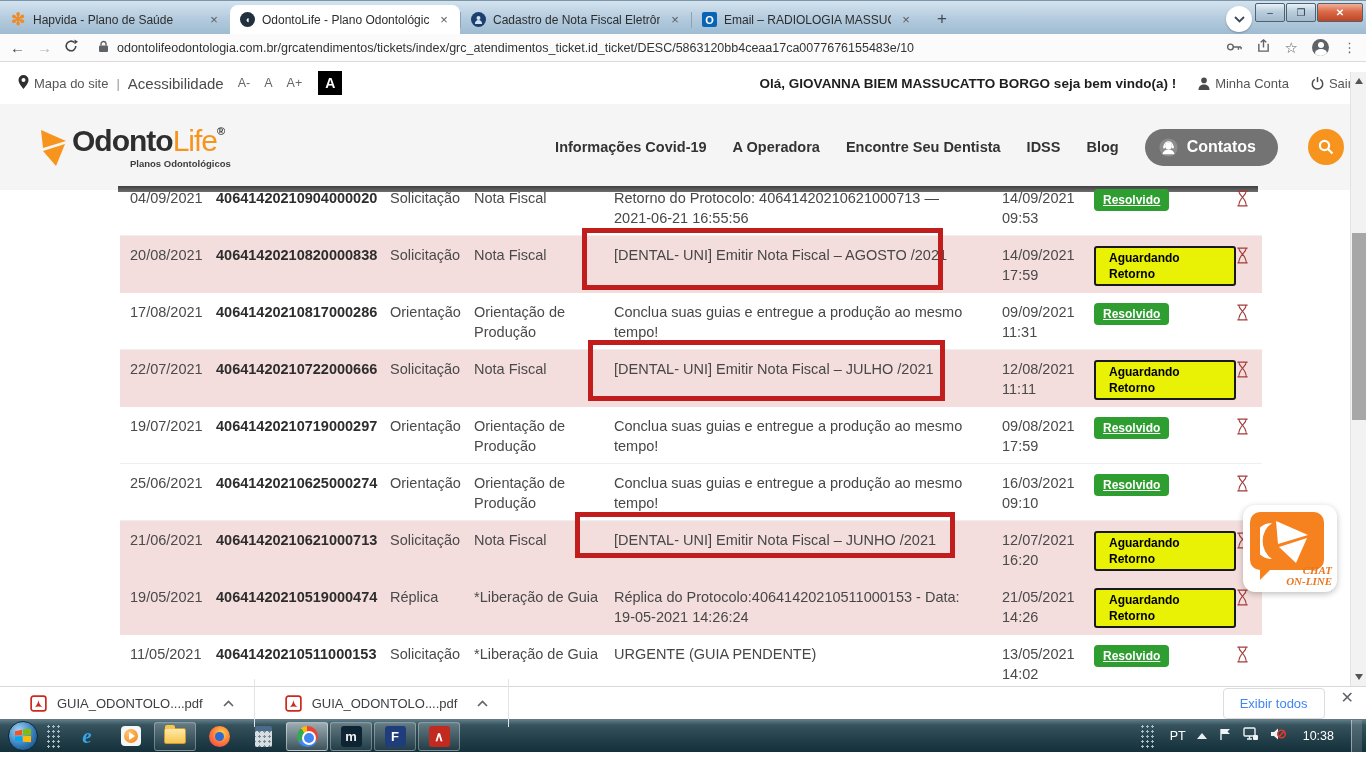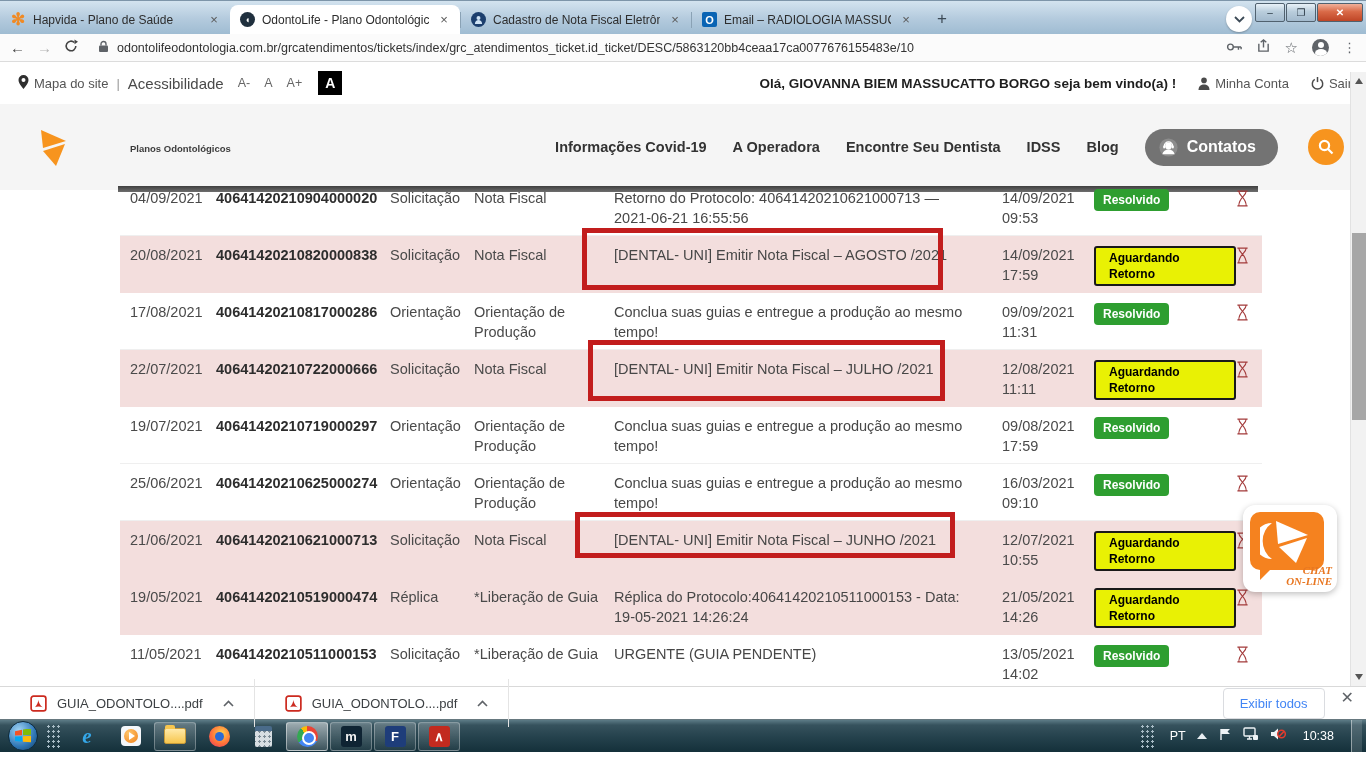--- a/index.html
+++ b/index.html
@@ -65,21 +65,21 @@
   .c { line-height:1.35; }
   .c.date  { width:86px; }
   .c.proto { width:174px; font-weight:bold; color:#2d2d2d; font-size:14.5px; }
   .c.type  { width:84px; }
   .c.cat   { width:140px; padding-right:14px; }
   .c.desc  { width:388px; padding-right:30px; color:#474747; }
   .c.upd   { width:92px; }
   .c.st    { width:142px; }
   .c.ic    { width:26px; padding-top:1px; }
   .badge { display:inline-block; font-size:12px; font-weight:bold; border-radius:4px; padding:3px 9px; }
-  .badge.green { background:#2e9e30; color:#fff; }
+  .badge.green { background:#2e9e30; color:#fff;text-decoration:underline; }
   .badge.yellow { background:#e9f104; color:#000; border:2px solid #191919; border-radius:3px; padding:2px 13px; }
 
   .redbox { position:absolute; border:5px solid #c21d1d; z-index:5; pointer-events:none; }
   .redbox.b1 { left:462px; top:49px;  width:361px; height:62px; }
   .redbox.b2 { left:468px; top:161px; width:357px; height:61px; }
   .redbox.b3 { left:455px; top:333px; width:380px; height:46px; }
 
   
   .chat { position:absolute; left:1243px; top:443px; width:94px; height:87px; background:#fff; border-radius:12px; box-shadow:0 2px 6px rgba(0,0,0,.25); z-index:6; }
   .chat-bubble { position:absolute; left:7px; top:7px; width:74px; height:58px; background:#f5821f; border-radius:10px; }
@@ -244,20 +244,21 @@
   </div>
 
   <div class="site-header">
     <div class="logo">
       <svg width="40" height="42" viewBox="0 0 40 42">
         <path d="M10 4 A17 17 0 0 0 10 38 A13.5 13.5 0 0 1 10 4z" fill="#3a3a3a"></path>
         <polygon points="13,4 38,15 15,22" fill="#f7941e"></polygon>
         <polygon points="15,25 37,18 28,40" fill="#f7941e"></polygon>
       </svg>
       <div class="logo-text-wrap">
+        <div class="logo-main"><span>Odonto</span><span class="logo-life">Life</span><span class="logo-reg">®</span></div>
         <div class="logo-sub">Planos Odontológicos</div>
       </div>
     </div>
     <div class="mainnav">
       <span>Informações Covid-19</span>
       <span>A Operadora</span>
       <span>Encontre Seu Dentista</span>
       <span>IDSS</span>
       <span>Blog</span>
       <span class="contact-pill">
@@ -381,21 +382,21 @@
     </div>
 
     <div class="row pink">
       <div class="c date">21/06/2021</div>
       <div class="c proto">40641420210621000713</div>
       <div class="c type">Solicitação</div>
       <div class="c cat">Nota Fiscal</div>
       <div class="c desc">[DENTAL- UNI] Emitir Nota Fiscal – JUNHO /2021</div>
       <div class="c upd">
           <div>12/07/2021</div>
-          <div>10:55</div>
+          <div>16:20</div>
         </div>
       <div class="c st"><span class="badge yellow">Aguardando Retorno</span></div>
       <div class="c ic"><svg width="13" height="17" viewBox="0 0 14 18">
             <path d="M1.5 1h11M1.5 17h11M3 1c0 5.5 8 6.5 8 16M11 1c0 5.5-8 6.5-8 16" fill="none" stroke="#a33b3b" stroke-width="1.2"></path>
           </svg></div>
     </div>
 
     <div class="row pink">
       <div class="c date">19/05/2021</div>
       <div class="c proto">40641420210519000474</div>

